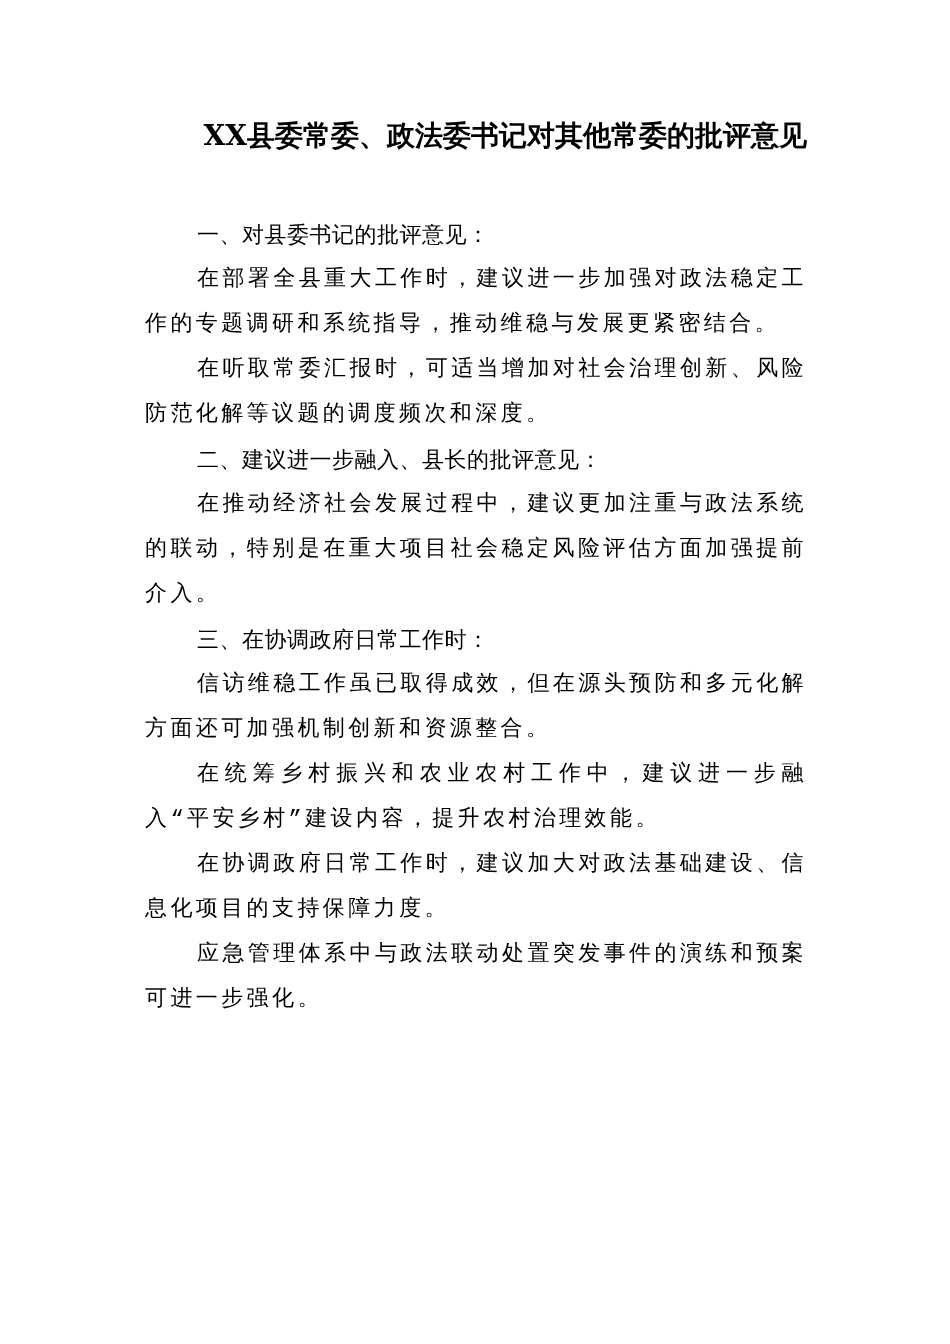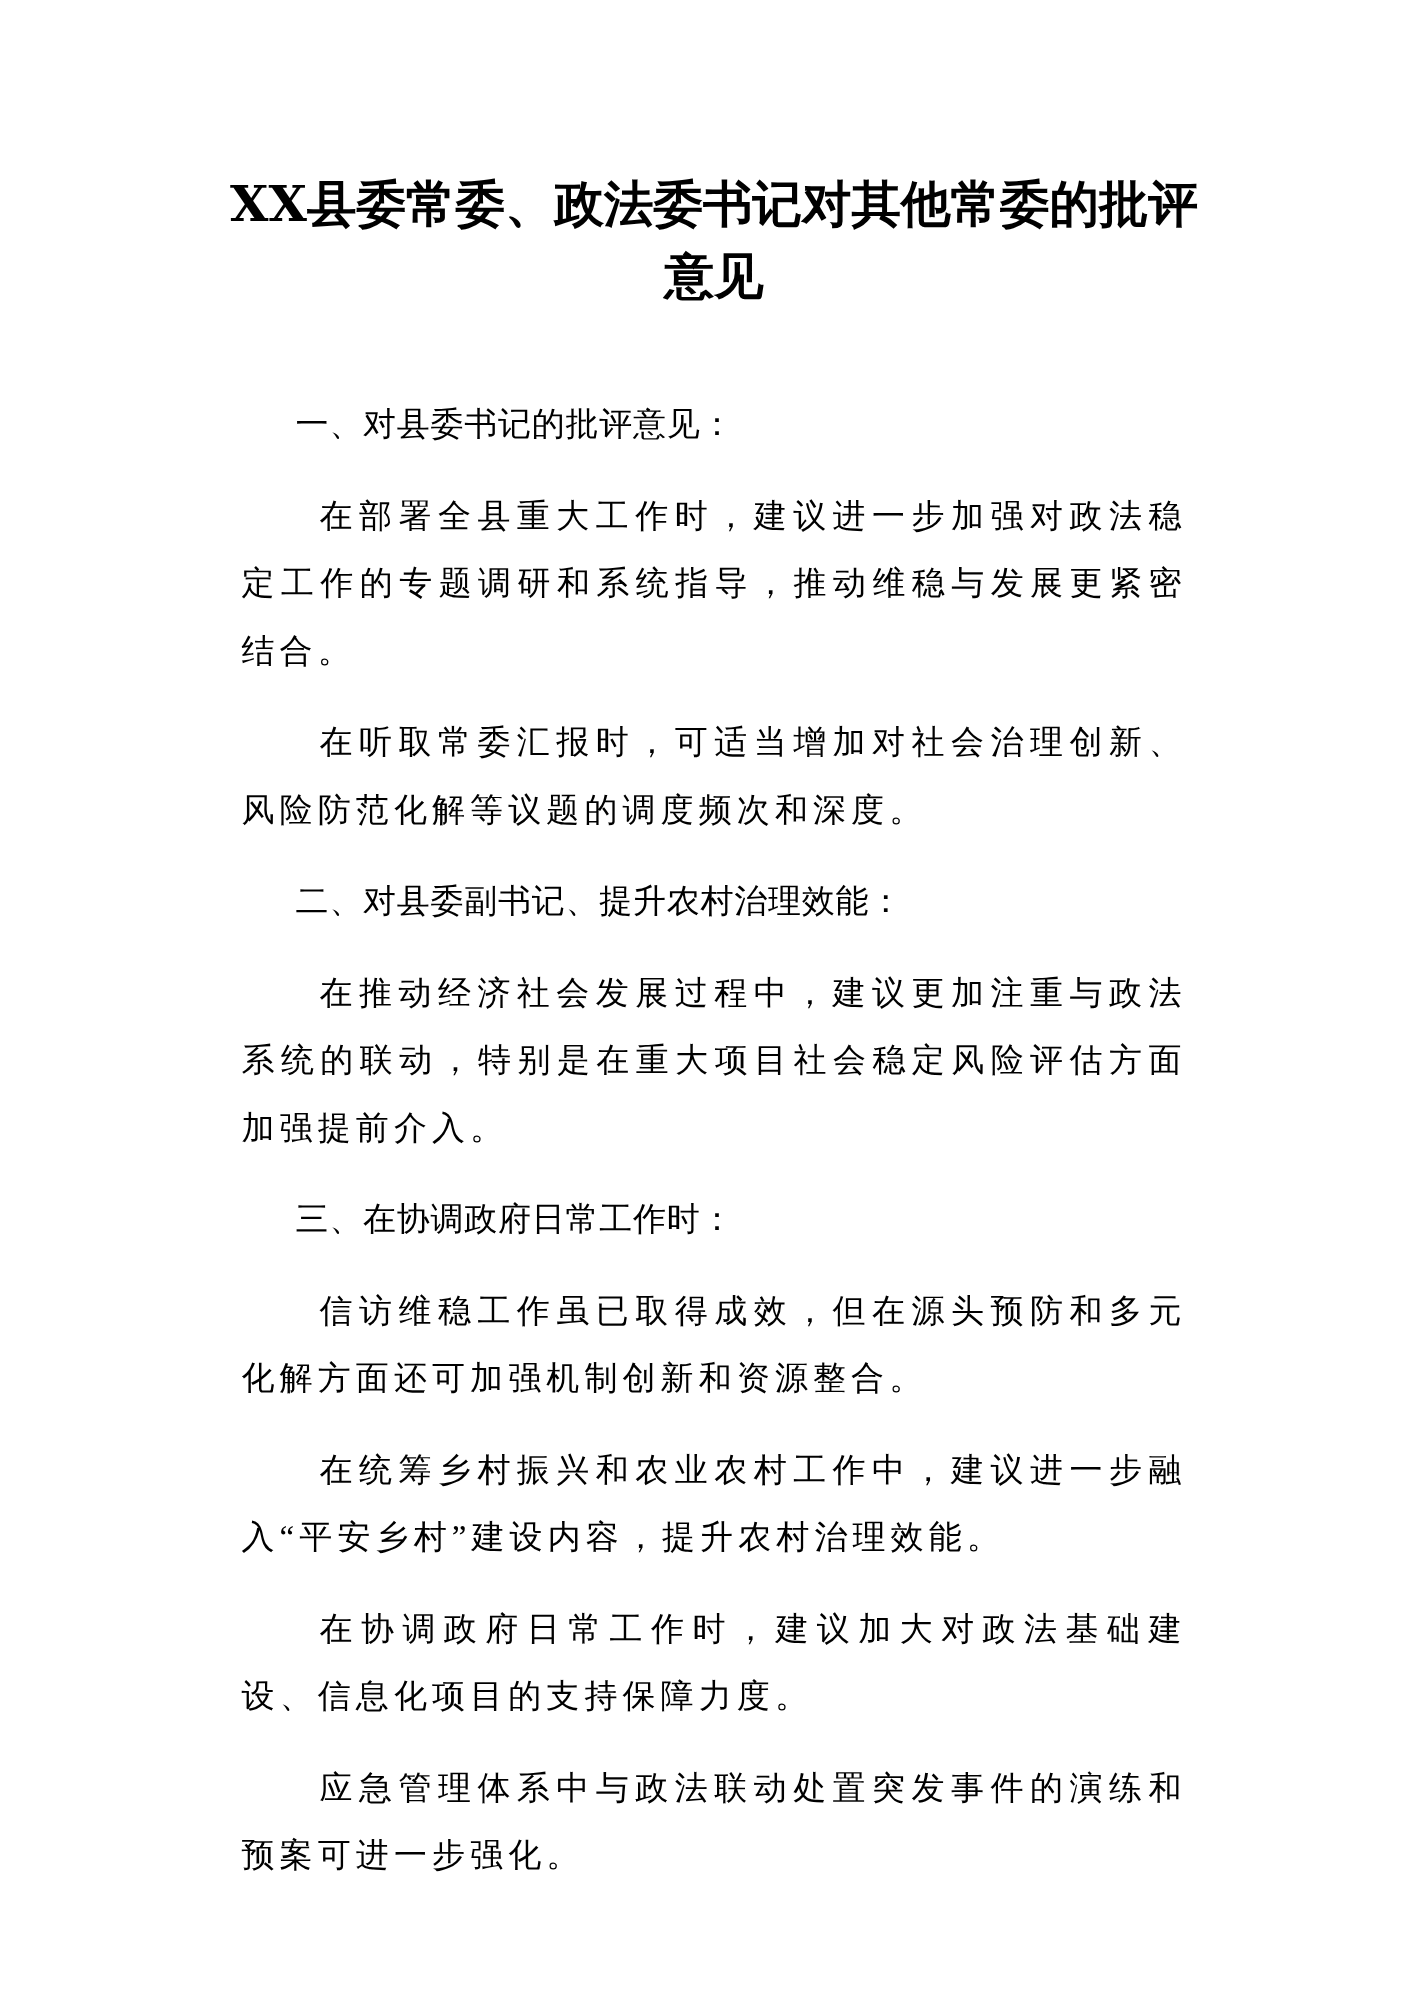--- a/index.html
+++ b/index.html
@@ -17,41 +17,41 @@
     .page {
       position: absolute;
       left: 145px;
       top: 112px;
       width: 662px;
     }
     .title {
       margin: 0;
       font-family: "DejaVu Serif", "Liberation Serif", serif;
       font-weight: bold;
-      font-size: 33px;
+      font-size: 28px;
       line-height: 48px;
-      text-align: center;
+      text-align: right;
       letter-spacing: 0px;
     }
     .title-gap {
       height: 52px;
     }
     .section-heading {
       margin: 0;
       font-family: Liberation Sans, sans-serif;
       font-weight: normal;
       font-size: 22px;
       line-height: 45px;
       text-indent: 52px;
       letter-spacing: 0.5px;
       white-space: nowrap;
     }
     .para {
-      margin: 16px;
-      font-family: Liberation Serif, serif;
+      margin: 0;
+      font-family: Liberation Mono, monospace;
       font-size: 22px;
       line-height: 45px;
       text-indent: 52px;
       text-align: justify;
       text-align-last: left;
       letter-spacing: 3.4px;
     }
   </style>
 </head>
 <body>
@@ -60,21 +60,21 @@
   <h1 class="title">XX县委常委、政法委书记对其他常委的批评意见</h1>
   <div class="title-gap"></div>
 
   <section>
     <h2 class="section-heading">一、对县委书记的批评意见：</h2>
     <p class="para">在部署全县重大工作时，建议进一步加强对政法稳定工作的专题调研和系统指导，推动维稳与发展更紧密结合。</p>
     <p class="para">在听取常委汇报时，可适当增加对社会治理创新、风险防范化解等议题的调度频次和深度。</p>
   </section>
 
   <section>
-    <h2 class="section-heading">二、对县委副书记、提升农村治理效能：</h2>
+    <h2 class="section-heading">二、建议进一步融入、县长的批评意见：</h2>
     <p class="para">在推动经济社会发展过程中，建议更加注重与政法系统的联动，特别是在重大项目社会稳定风险评估方面加强提前介入。</p>
   </section>
 
   <section>
     <h2 class="section-heading">三、在协调政府日常工作时：</h2>
     <p class="para">信访维稳工作虽已取得成效，但在源头预防和多元化解方面还可加强机制创新和资源整合。</p>
     <p class="para">在统筹乡村振兴和农业农村工作中，建议进一步融入“平安乡村”建设内容，提升农村治理效能。</p>
   </section>
 
   <section>

